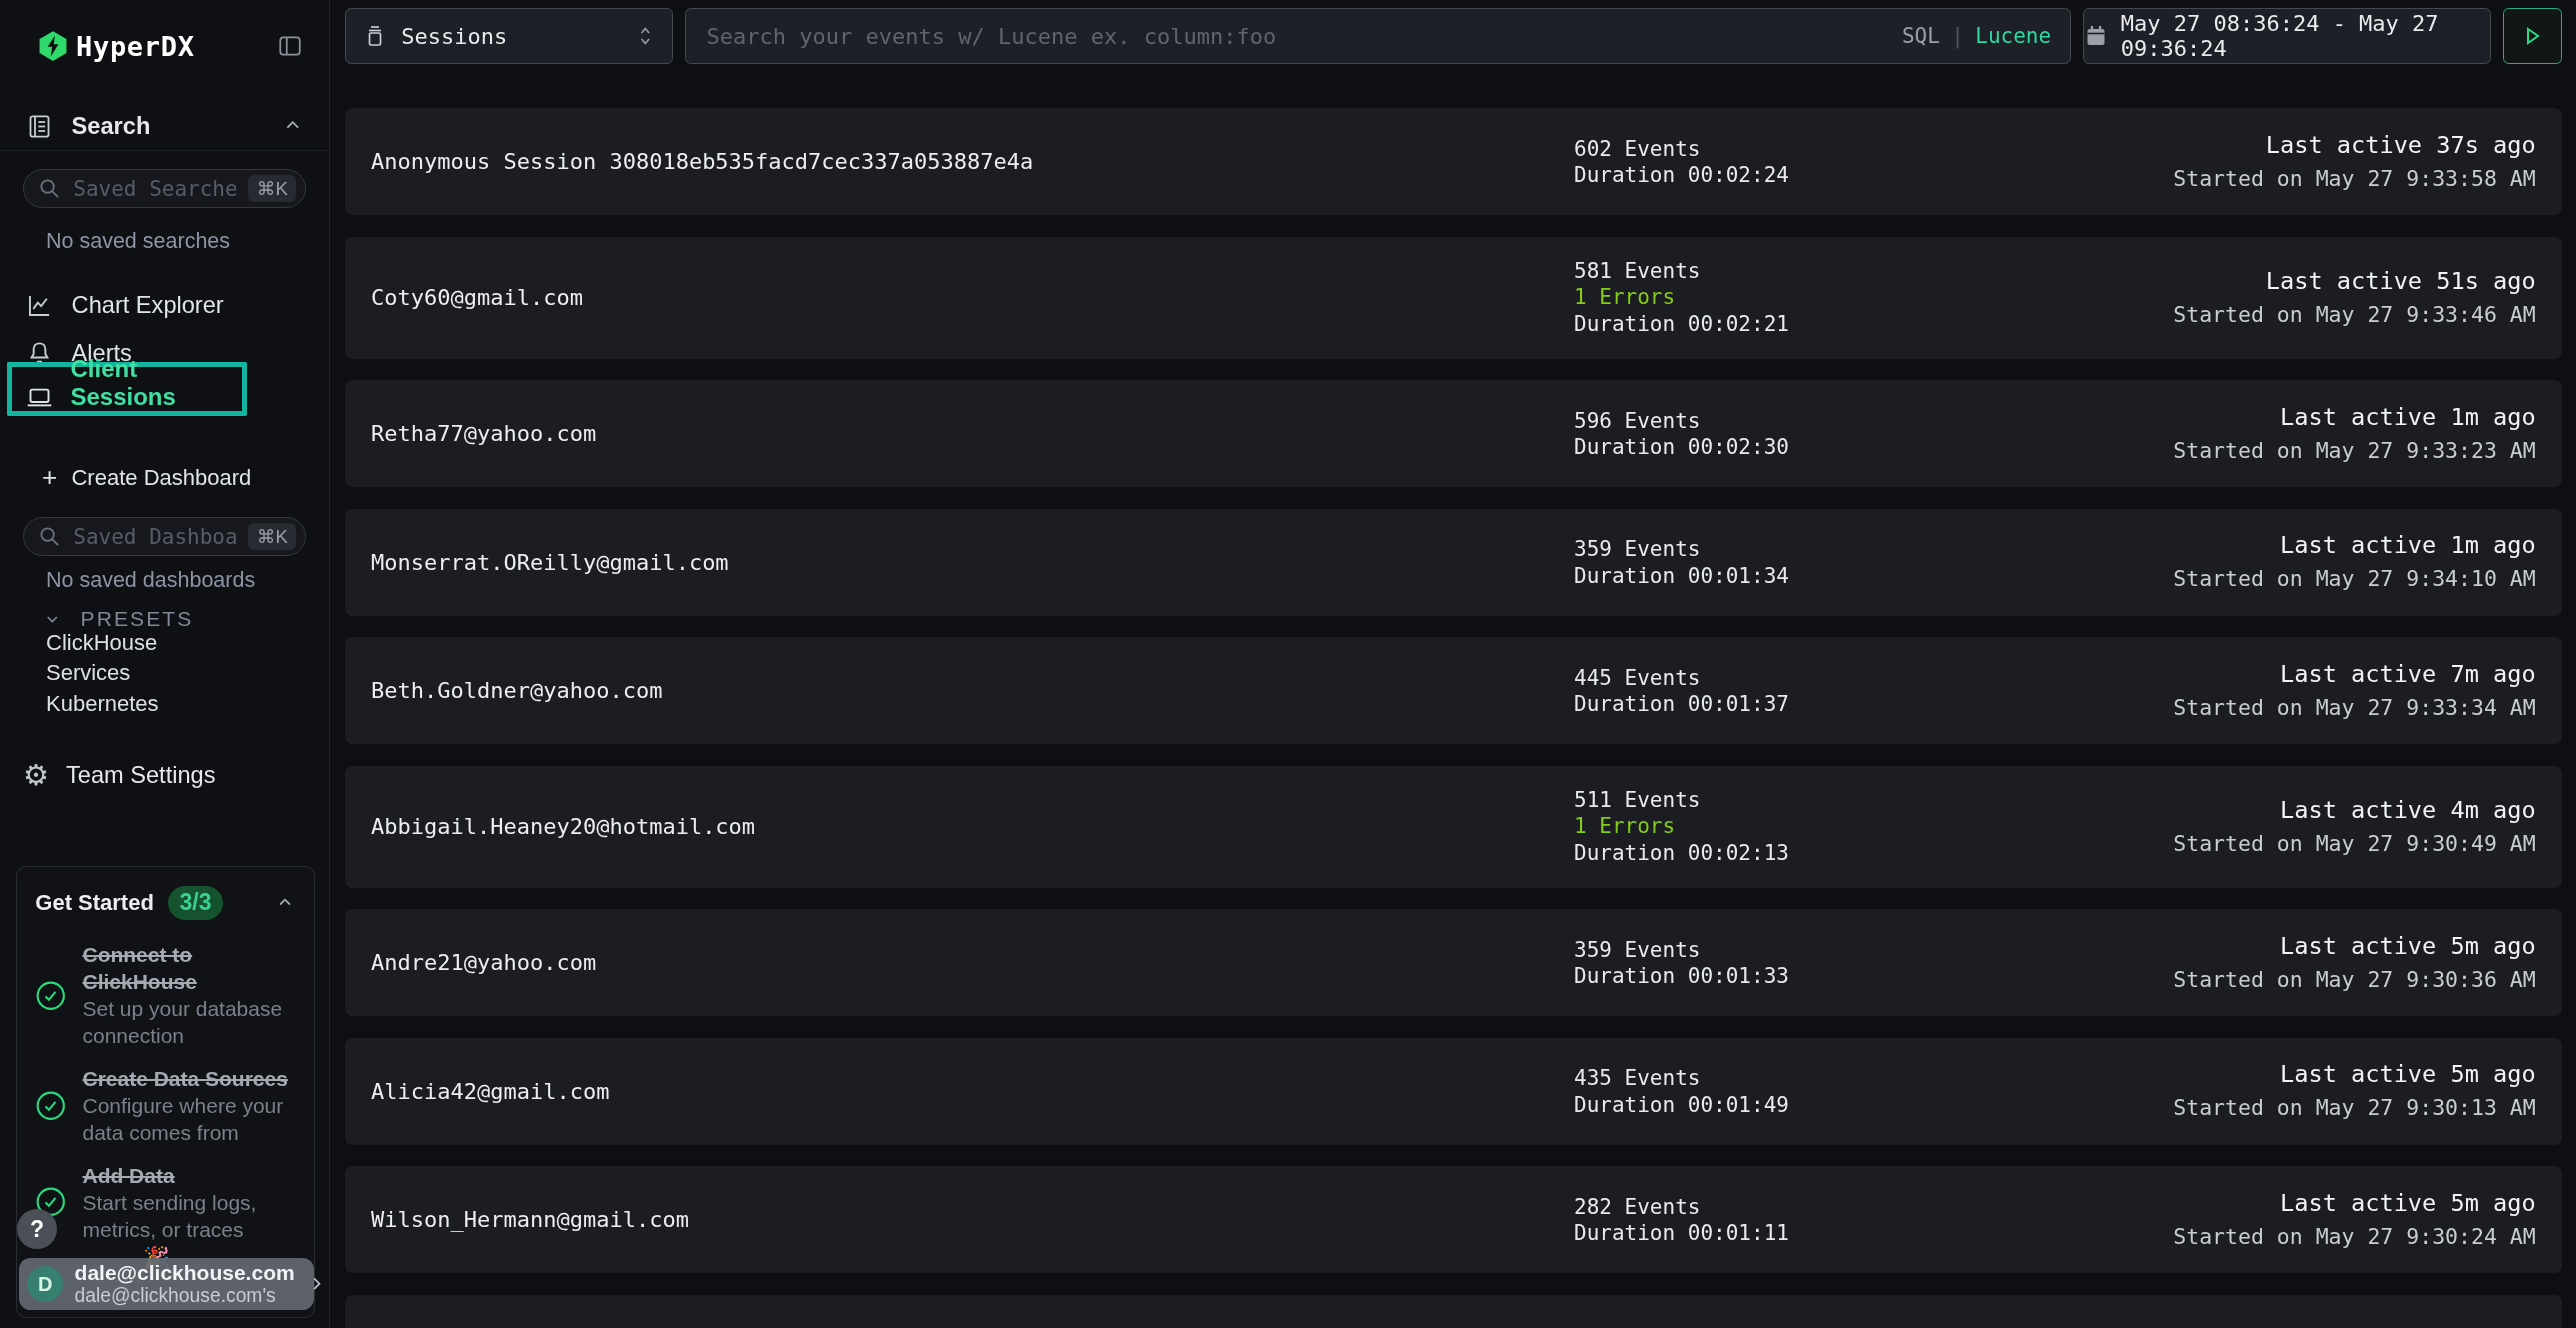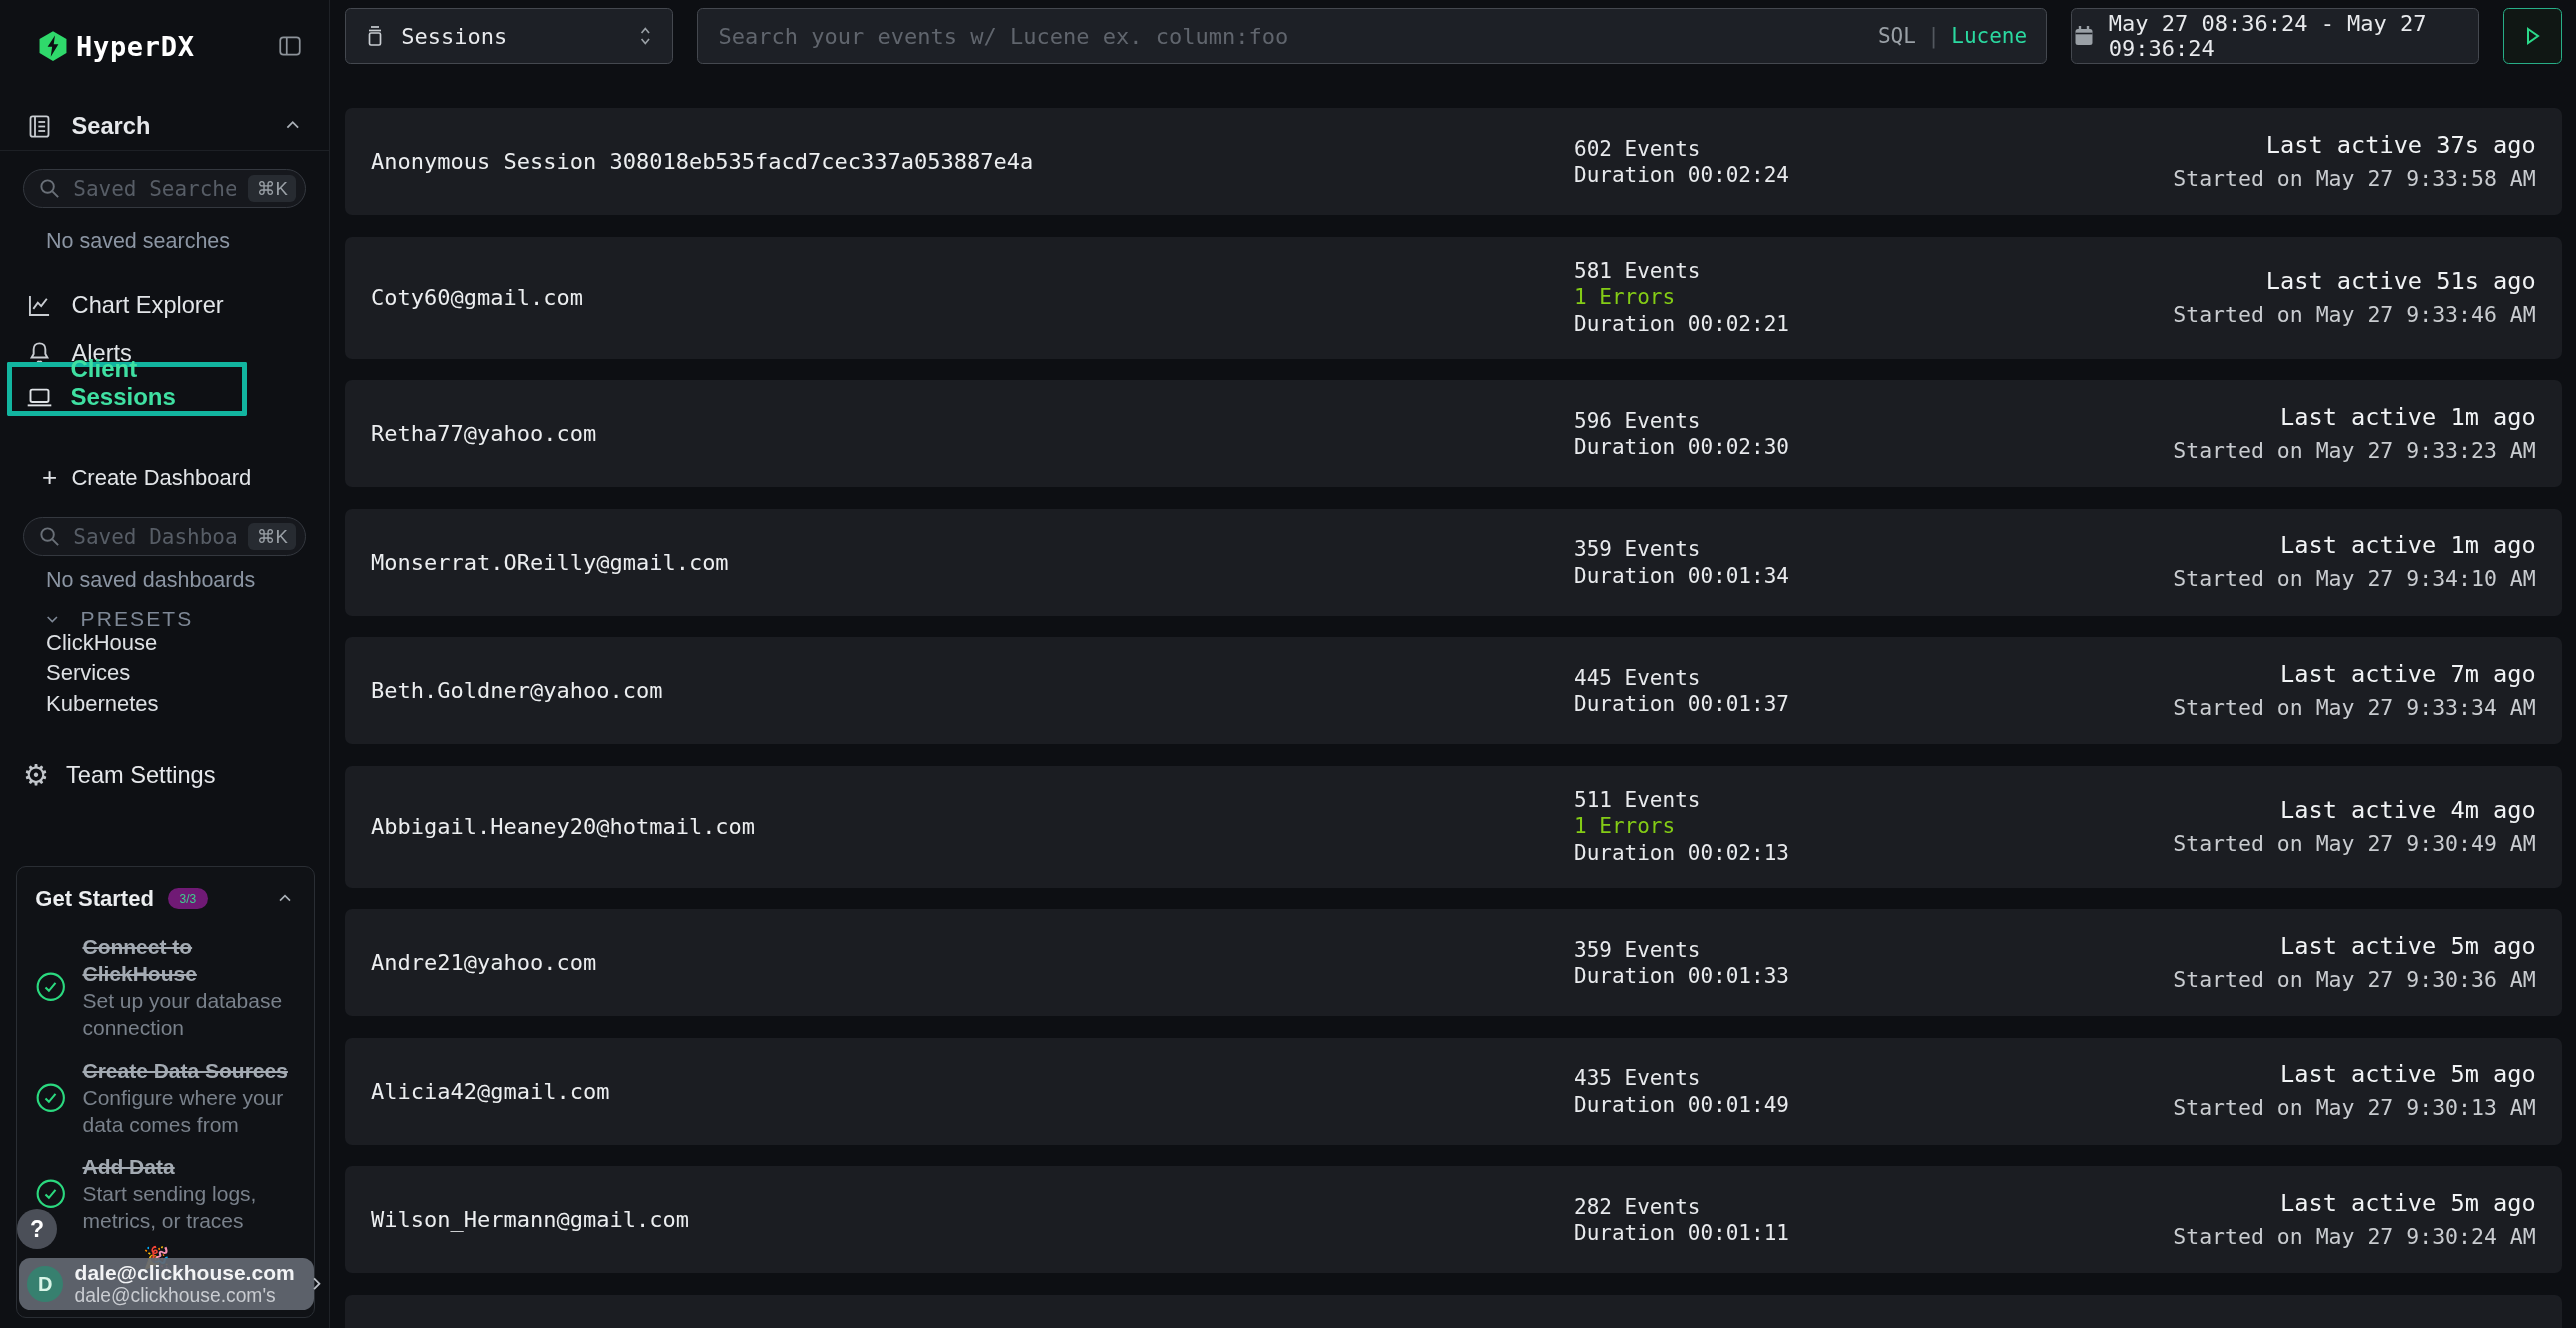--- a/index.html
+++ b/index.html
@@ -51,42 +51,42 @@
   #preset-0{top:630px}#preset-1{top:660px}#preset-2{top:691px}
 
   #team{position:absolute;top:754px;left:0;right:0;height:43px;display:flex;align-items:center;gap:17px;
         padding:0 23px;font-size:23.6px;color:#e6e8eb;box-sizing:border-box;cursor:pointer}
   .gear{font-size:29px;color:#c2c6cb;line-height:29px}
 
   .gs-card{position:absolute;top:866px;left:15.7px;right:14.3px;height:452px;border:0.7px solid #2a2e34;border-radius:10px;
            padding:18.6px 18.6px;box-sizing:border-box;overflow:hidden;background:#101216}
   .gs-head{display:flex;align-items:center;gap:14.3px;margin-bottom:21.5px}
   .gs-title{font-size:22px;font-weight:bold;color:#eceef0}
-  .gs-badge{background:#701a75;color:#3ecf8e;font-size:12px;font-weight:normal;padding:3.6px 11.4px;border-radius:715px}
+  .gs-badge{background:#14532d;color:#3ecf8e;font-size:23px;font-weight:bold;padding:3.6px 11.4px;border-radius:715px}
   .gs-item{display:flex;align-items:center;gap:15.7px;margin-bottom:15.7px}
   .gs-icon{flex:0 0 31.5px;color:#2bd97f}
   .gs-text{font-size:21px;line-height:27px;width:223px}
   .gs-item-title{color:#a3aab2;font-weight:bold;text-decoration:line-through}
   .gs-item-desc{color:#79818b}
   .confetti{position:absolute;left:143px;top:1245px;font-size:21.5px;z-index:1}
 
   .help-fab{position:absolute;left:17px;top:1209px;width:40px;height:40px;border-radius:50%;background:#4b4f58;color:#fff;
             font-size:23px;font-weight:bold;display:flex;align-items:center;justify-content:center;z-index:3;cursor:pointer}
 
   .user-chip{position:absolute;left:18.6px;top:1258px;width:295px;height:52px;border-radius:11.4px;background:rgba(99,104,114,0.92);
              display:flex;align-items:center;gap:11.4px;padding:0 11.4px 0 8.6px;box-sizing:border-box;z-index:2;cursor:pointer}
   .avatar{width:36px;height:36px;border-radius:50%;background:#37806f;color:#d9f5e7;font-weight:bold;font-size:20px;
           display:flex;align-items:center;justify-content:center;flex:0 0 36px}
   .user-name{font-size:21px;font-weight:bold;color:#f2f3f5;line-height:23.6px;white-space:nowrap}
   .user-sub{font-size:19.3px;color:#c9ccd1;line-height:21.5px;white-space:nowrap}
   .user-chev{margin-left:auto;color:#b9bdc3}
 
   
   .main{flex:1;display:flex;flex-direction:column;min-width:0}
-  .topbar{height:72px;flex:0 0 72px;display:flex;align-items:center;gap:24px;padding:0 14.3px 0 15px}
+  .topbar{height:72px;flex:0 0 72px;display:flex;align-items:center;gap:12px;padding:0 14.3px 0 15px}
   .control{height:56px;box-sizing:border-box;background:#1d2026;border:0.7px solid #44484f;border-radius:5.7px;
            display:flex;align-items:center;font-family:"DejaVu Sans Mono",monospace;font-size:22px;color:#e8eaed}
   .src{width:328px;padding:0 17px;gap:14.3px;cursor:pointer}
   .updown{margin-left:auto;color:#9aa0a6}
   .searchbox{flex:1;padding:0 18.6px;gap:13px}
   .searchbox input{flex:1;min-width:0;background:transparent;border:0;outline:0;
                    font-family:"DejaVu Sans Mono",monospace;font-size:22px;color:#e8eaed}
   .searchbox input::placeholder{color:#60656d}
   .lang{display:flex;gap:11.4px;font-size:21px;color:#9aa0a6;align-items:center}
   .lang .lucene{color:#2bd9a0;cursor:pointer}

